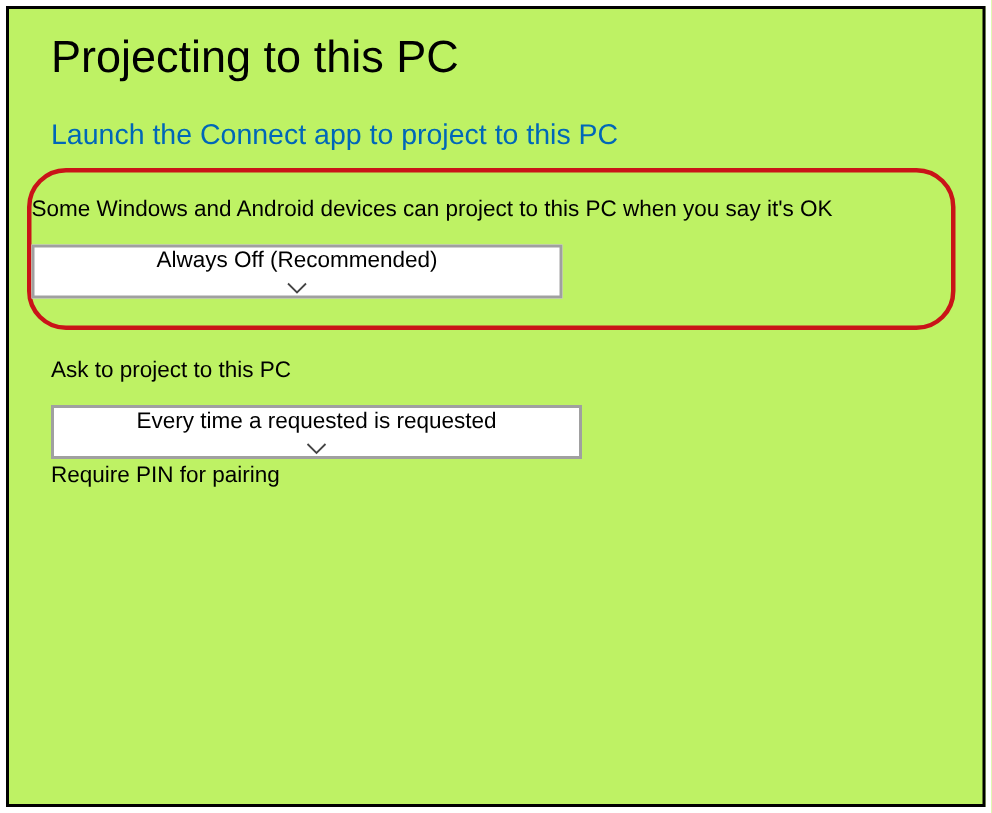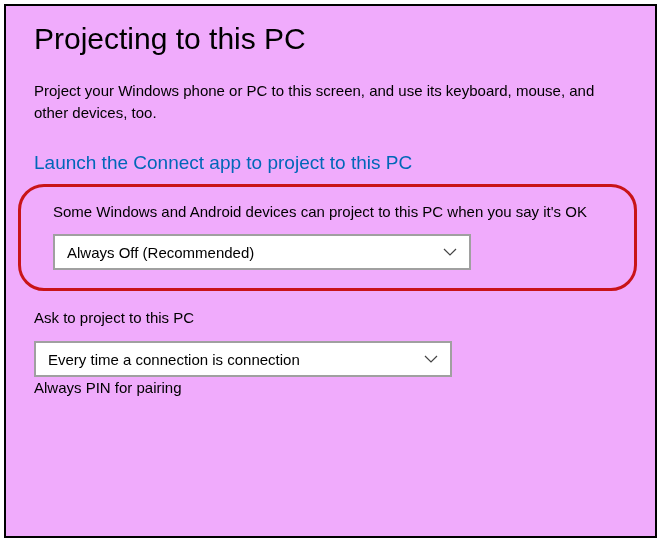--- a/index.html
+++ b/index.html
@@ -13,21 +13,21 @@
       width: 661px;
       height: 542px;
       position: relative;
     }
     .window {
       border: 2px solid #000;
       width: 653px;
       height: 534px;
       margin: 4px;
       padding: 12px 28px 20px 28px;
-      background: #f0abfc;
+      background: #bef264;
       position: relative;
       overflow: hidden;
     }
     .page-title {
       font-size: 30px;
       font-weight: 400;
       color: #000;
       margin-bottom: 24px;
       margin-top: 4px;
     }
@@ -40,43 +40,44 @@
     .link {
       font-size: 19px;
       color: #0067b8;
       cursor: pointer;
       margin-bottom: 10px;
       display: block;
     }
     .highlight-box {
       border: 3px solid #c91418;
       border-radius: 26px;
-      padding: 14px 16px 18px 32px;
+      padding: 14px 16px 18px 0;
       margin-left: -16px;
       margin-right: -10px;
       margin-bottom: 16px;
     }
     .setting-label {
       font-size: 15px;
       color: #000;
       line-height: 1.45;
       margin-bottom: 12px;
     }
     .dropdown {
       display: flex;
       align-items: center;
       justify-content: space-between;
       border: 2px solid #a0a0a0;
       background: #fff;
-      width: 418px;
+      width: 354px;
       height: 36px;
       padding: 0 12px;
       cursor: pointer;
       font-size: 15px;
       color: #000;
+      flex-direction: column;
     }
     .dropdown .chevron {
       display: inline-flex;
     }
     .dropdown .chevron svg {
       width: 14px;
       height: 10px;
     }
     .setting-block {
     }
@@ -84,45 +85,44 @@
       margin-bottom: 12px;
     }
   </style>
 </head>
 <body>
 
 <div class="window">
 
   <h1 class="page-title">Projecting to this PC</h1>
 
-  <p class="description">Project your Windows phone or PC to this screen, and use its keyboard, mouse, and other devices, too.</p>
 
   <a class="link">Launch the Connect app to project to this PC</a>
 
   <div class="highlight-box">
     <div class="setting-label">Some Windows and Android devices can project to this PC when you say it's OK</div>
     <div class="dropdown">
       <span>Always Off (Recommended)</span>
       <span class="chevron">
         <svg viewBox="0 0 14 10">
             <path d="M1 2 L7 8 L13 2" stroke="#444" stroke-width="1.2" fill="none"></path>
           </svg>
       </span>
     </div>
   </div>
 
   <div class="setting-block">
     <div class="setting-label">Ask to project to this PC</div>
     <div class="dropdown">
-      <span>Every time a connection is connection</span>
+      <span>Every time a requested is requested</span>
       <span class="chevron">
         <svg viewBox="0 0 14 10">
             <path d="M1 2 L7 8 L13 2" stroke="#444" stroke-width="1.2" fill="none"></path>
           </svg>
       </span>
     </div>
   </div>
 
   <div class="setting-block">
-    <div class="setting-label">Always PIN for pairing</div>
+    <div class="setting-label">Require PIN for pairing</div>
   </div>
 
 </div>
 
 </body></html>

